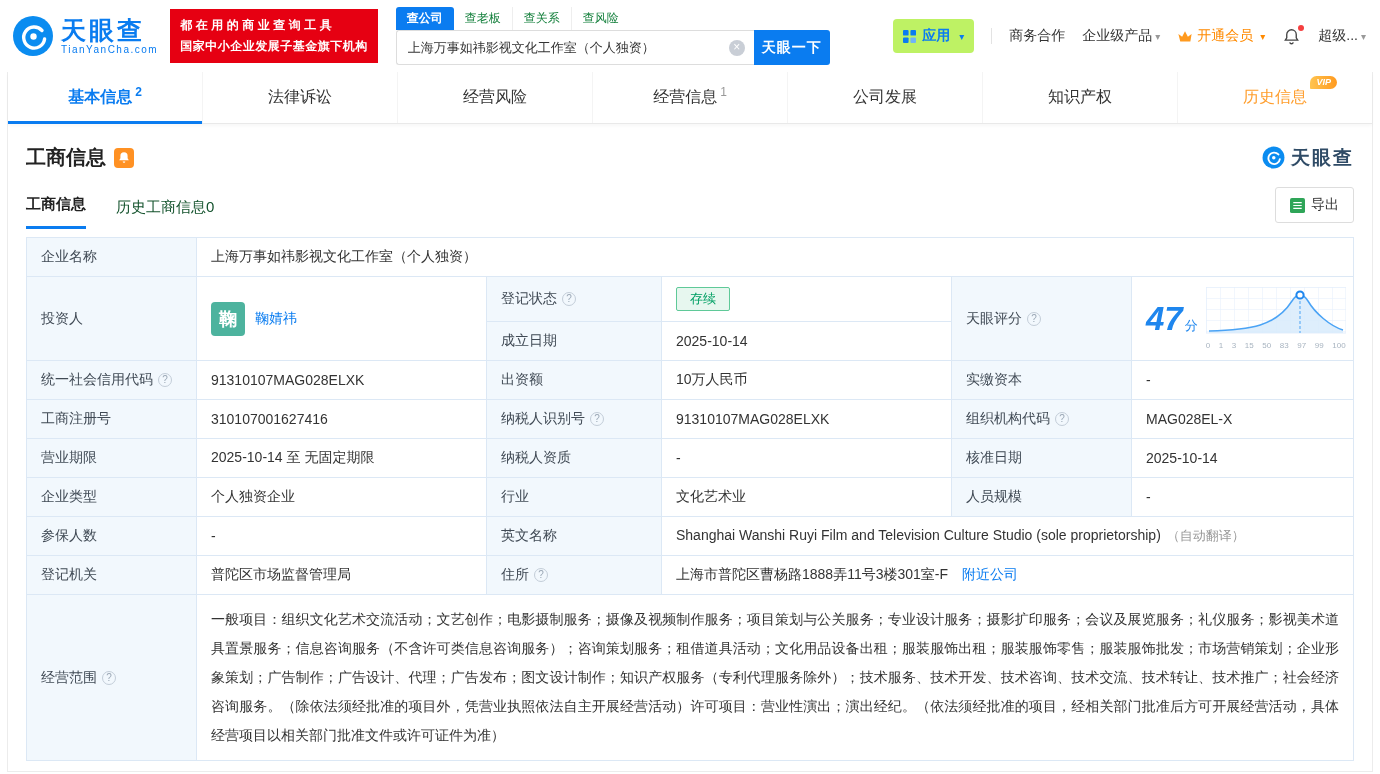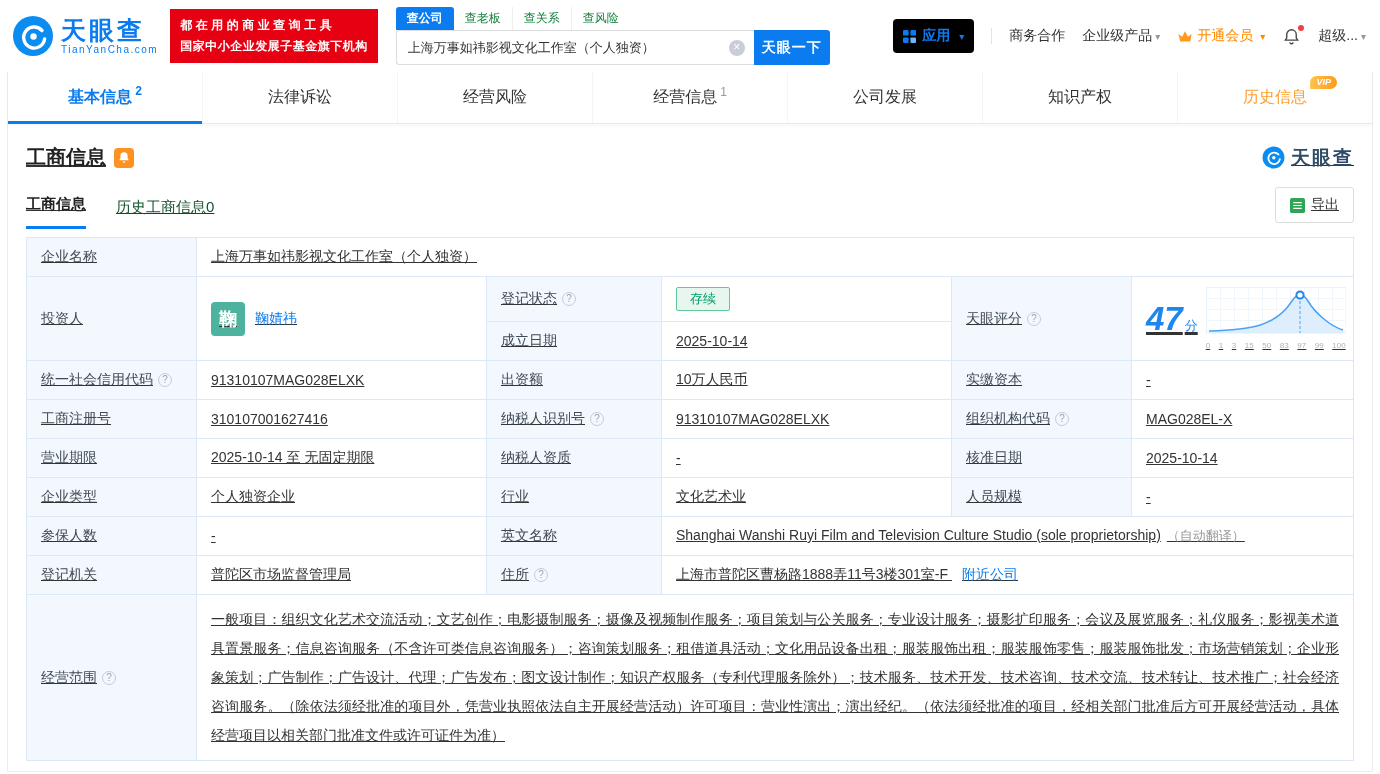--- a/index.html
+++ b/index.html
@@ -28,51 +28,51 @@
     border-radius:3px 0 0 3px; padding:0 32px 0 11px; font-size:13px; color:#333; outline:none;
     font-family:"Liberation Sans","DejaVu Sans",sans-serif; }
   .clear-icon { position:absolute; right:9px; top:50%; transform:translateY(-50%);
     width:16px; height:16px; border-radius:50%; background:#c9ced6; color:#fff;
     font-size:12px; line-height:15px; text-align:center; cursor:pointer; }
   .search-btn { width:76px; height:35px; background:#0a7cf0; color:#fff; border:none;
     font-size:14px; font-weight:bold; border-radius:0 3px 3px 0; cursor:pointer; letter-spacing:1px;
     font-family:"Liberation Sans","DejaVu Sans",sans-serif; }
 
   .topnav { margin-left:auto; display:flex; align-items:center; gap:17px; font-size:14px; white-space:nowrap; }
-  .app-chip { background:#000000; color:#0a7cf0; font-weight:bold; padding:8px 10px;
+  .app-chip { background:#bef264; color:#0a7cf0; font-weight:bold; padding:8px 10px;
     border-radius:4px; display:flex; align-items:center; gap:6px; cursor:pointer; }
   .caret { font-size:10px; color:#999; margin-left:3px; }
   .caret.blue { color:#0a7cf0; }
   .caret.orange { color:#ff8a00; }
   .vdiv { width:1px; height:16px; background:#e3e3e3; }
   .nav-link { display:flex; align-items:center; color:#333; }
   .nav-link.vip { color:#ff8a00; gap:4px; }
   .bell { position:relative; display:inline-flex; cursor:pointer; }
   .bell .dot { position:absolute; top:-2px; right:-3px; width:6px; height:6px; border-radius:50%; background:#f53f3f; }
 
   
   .content-frame { margin:0 7px; border:1px solid #ececec; border-top:none; height:700px; }
 
   
   .main-tabs { display:flex; height:52px; border-bottom:1px solid #e9e9e9; box-shadow:0 2px 3px rgba(0,0,0,.03); }
   .main-tab { flex:1; display:flex; align-items:center; justify-content:center; font-size:16px;
     cursor:pointer; position:relative; border-left:1px solid #f4f4f4; color:#333; }
   .main-tab:first-child { border-left:none; }
-  .main-tab.active { color:#0a7cf0; font-weight:bold;font-family:Liberation Mono, monospace; }
+  .main-tab.active { color:#0a7cf0; font-weight:bold; }
   .main-tab.active::after { content:""; position:absolute; left:0; right:0; bottom:-1px; height:3px; background:#0a7cf0; }
   .tab-count { font-size:12px; margin-left:3px; transform:translateY(-6px); font-weight:normal; }
   .tab-count.blue { color:#0a7cf0; font-weight:bold; }
   .tab-count.grey { color:#999; }
   .main-tab.history { color:#ff9d2b; }
   .history-wrap { position:relative; }
   .vip-badge { position:absolute; top:-11px; right:-30px; background:linear-gradient(90deg,#ffc44f,#ff9a1f);
     color:#fff; font-size:9px; font-weight:bold; padding:1px 6px 2px; border-radius:7px 7px 7px 1px; font-style:italic; }
 
   
-  main { padding:20px 18px 0;text-decoration:underline; }
+  main { padding:20px 18px 0; }
   .section-head { display:flex; align-items:center; }
   .section-title { font-size:20px; font-weight:bold; color:#222; }
   .monitor-icon { margin-left:8px; cursor:pointer; display:inline-flex; }
   .watermark { margin-left:auto; display:flex; align-items:center; gap:6px; }
   .watermark .wm-text { font-size:19px; font-weight:bold; color:#2f4b66; letter-spacing:2px; }
 
   .subtabs { display:flex; align-items:flex-end; margin-top:16px; height:42px; }
   .subtab { font-size:15px; margin-right:30px; padding-bottom:12px; cursor:pointer; }
   .subtab.active { font-weight:bold; color:#222; border-bottom:3px solid #0a7cf0; }
   .subtab.inactive { color:#14532d; }

